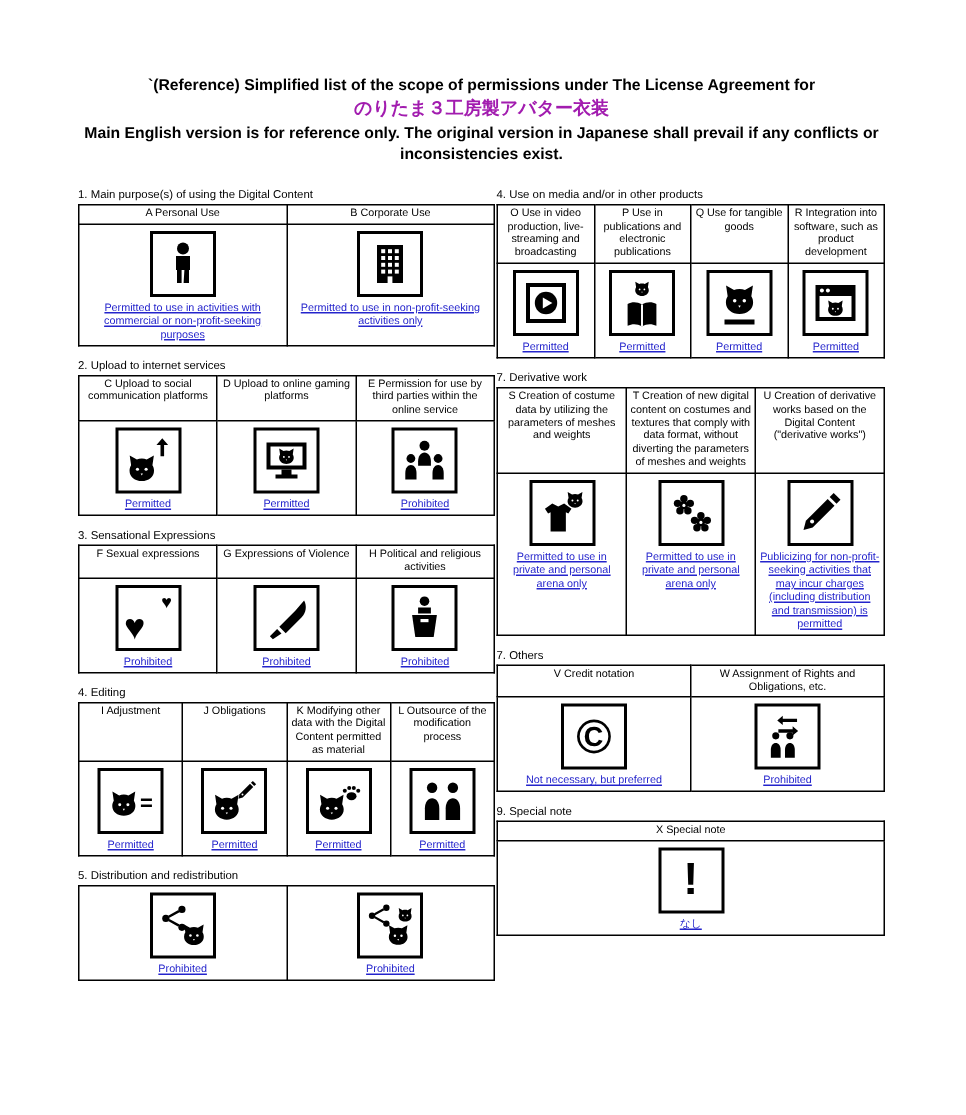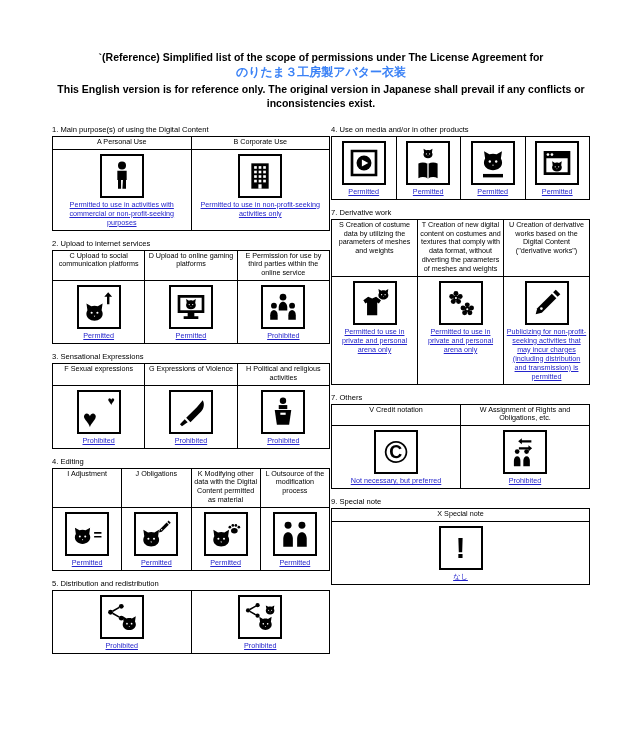--- a/index.html
+++ b/index.html
@@ -5,21 +5,21 @@
   * { box-sizing: border-box; }
   html,body { margin:0; padding:0; }
   body {
     width:644px; height:743px; background:#ffffff; color:#000;
     font-family:"Liberation Sans","DejaVu Sans",sans-serif;
     overflow:hidden;
   }
   .page { padding:50px 54px 0 52px; }
   .titles { text-align:center; }
   .t1,.t3 { font-size:10.5px; font-weight:700; line-height:1.35; }
-  .t2 { font-size:12px; font-weight:700; color:#3b82f6; line-height:1.45; }
+  .t2 { font-size:12px; font-weight:700; color:#a21caf; line-height:1.45; }
   .columns { display:flex; gap:1px; margin-top:15px; align-items:flex-start; }
   .col-left { width:278px; flex:none; }
   .col-right { flex:1; min-width:0; }
   .sec { margin-bottom:8px; }
   .sec-h { font-size:7.6px; margin:0 0 2px 0; }
   table.perm { width:100%; border-collapse:collapse; table-layout:fixed; }
   .perm td { border:1px solid #000; padding:1px 2px 2px; font-size:7.2px; line-height:1.22; text-align:center; vertical-align:top; word-wrap:break-word; }
   .perm td.content { padding:3px 2px 3px; }
   .icon-box { position:relative; width:44px; height:44px; border:2px solid #000; margin:1px auto 2px; display:flex; align-items:center; justify-content:center; background:#fff; }
   .ic { width:32px; height:32px; fill:#000; color:#000; display:block; }
@@ -144,21 +144,21 @@
       <path d="M16.5 12.6l5 4.2-5 4.2v-2.7h-13v-3h13z"></path>
     </symbol>
   </defs>
 </svg>
 
 <div class="page">
 
   <div class="titles">
     <div class="t1">`(Reference) Simplified list of the scope of permissions under The License Agreement for</div>
     <div class="t2">のりたま３工房製アバター衣装</div>
-    <div class="t3">This English version is for reference only. The original version in Japanese shall prevail if any conflicts or inconsistencies exist.</div>
+    <div class="t3">Main English version is for reference only. The original version in Japanese shall prevail if any conflicts or inconsistencies exist.</div>
   </div>
 
   <div class="columns">
 
     <div class="col-left">
 
       <section class="sec">
         <div class="sec-h">1. Main purpose(s) of using the Digital Content</div>
         <table class="perm">
           <tbody>
@@ -348,20 +348,26 @@
       </section>
 
     </div>
 
     <div class="col-right">
 
       <section class="sec">
         <div class="sec-h">4. Use on media and/or in other products</div>
         <table class="perm">
           <tbody>
+              <tr>
+            <td>O Use in video production, live-streaming and broadcasting</td>
+            <td>P Use in publications and electronic publications</td>
+            <td>Q Use for tangible goods</td>
+            <td>R Integration into software, such as product development</td>
+          </tr>
           <tr>
             <td class="content">
               <div class="icon-box">
                 <svg class="ic" viewBox="0 0 24 24">
                       <use href="#sym-play"></use>
                     </svg>
               </div>
               <span class="status">Permitted</span>
             </td>
             <td class="content">

